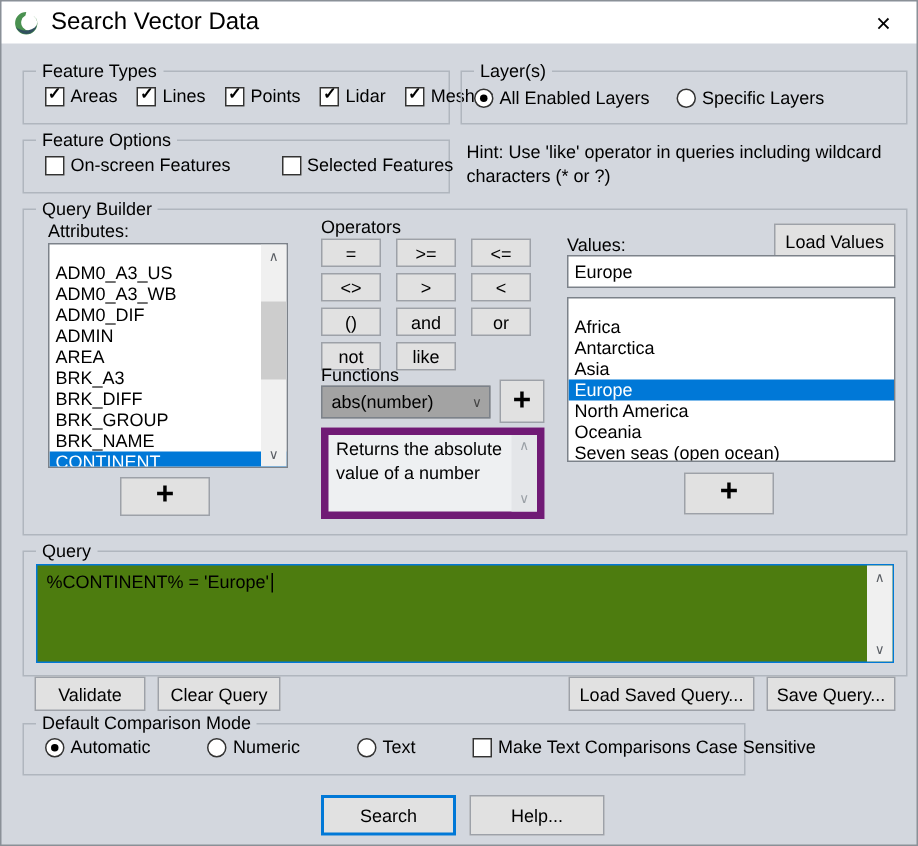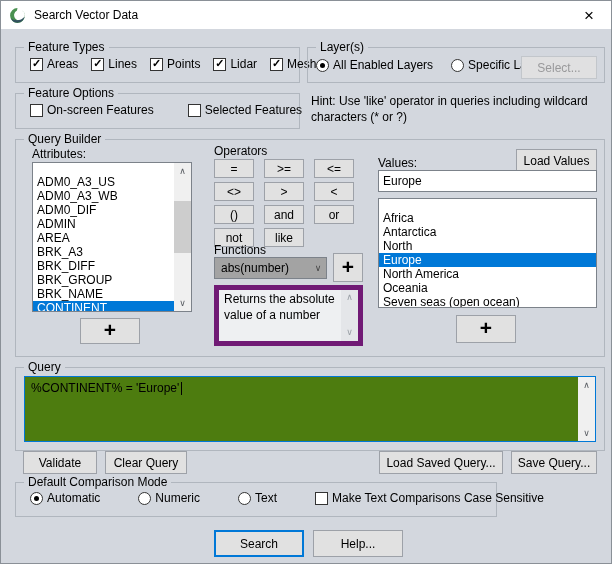--- a/index.html
+++ b/index.html
@@ -5,21 +5,21 @@
   * { box-sizing: border-box; }
   html,body { margin:0; padding:0; background:#9aa0a6; }
   body { font-family:"Liberation Sans", sans-serif; font-size:12px; color:#000; }
   .window {
     position:relative; width:612px; height:564px;
     background:#d3d7de; border:1px solid #8a9097; overflow:hidden;
   }
   
   .titlebar { position:absolute; top:0; left:0; right:0; height:28px; background:#ffffff; display:flex; align-items:center; }
   .app-icon { width:17px; height:17px; margin-left:8px; flex:0 0 auto; }
-  .title-text { margin-left:8px; font-size:12px; }
+  .title-text { margin-left:8px; font-size:16px; }
   .close-btn { margin-left:auto; width:44px; height:28px; display:flex; align-items:center; justify-content:center; font-size:17px; line-height:1; color:#000; cursor:default; }
   
   .group { position:absolute; border:1px solid #b0b6be; }
   .grouplabel { position:absolute; top:-8px; left:8px; background:#d3d7de; padding:0 4px; white-space:nowrap; }
   
   .cb, .radio { display:inline-flex; align-items:center; gap:4px; white-space:nowrap; }
   .cb .box { width:13px; height:13px; background:#fff; border:1px solid #333; display:flex; align-items:center; justify-content:center; font-size:11px; line-height:1; flex:0 0 auto; }
   .cb.checked .box::before { content:"✓"; font-weight:bold; margin-top:-1px; }
   .radio .circle { width:13px; height:13px; background:#fff; border:1px solid #333; border-radius:50%; position:relative; flex:0 0 auto; }
   .radio.selected .circle::after { content:""; position:absolute; left:3px; top:3px; right:3px; bottom:3px; background:#000; border-radius:50%; }
@@ -95,21 +95,20 @@
     <div style="position:absolute; left:8px; top:10px; display:flex; gap:18px; align-items:center;">
       <span class="radio selected">
           <span class="circle"></span>
           <span>All Enabled Layers</span>
         </span>
       <span class="radio">
           <span class="circle"></span>
           <span>Specific Layers</span>
         </span>
     </div>
-    <div class="btn disabled" style="left:213px; top:8px; width:76px; height:23px;">Select...</div>
   </div>
 
   <div class="group" style="left:14px; top:92px; width:285px; height:36px;">
     <span class="grouplabel">Feature Options</span>
     <div style="position:absolute; left:14px; top:9px; display:flex; gap:34px; align-items:center;">
       <span class="cb">
           <span class="box"></span>
           <span>On-screen Features</span>
         </span>
       <span class="cb">
@@ -172,21 +171,21 @@
         <div class="sarrow down">∨</div>
       </div>
     </div>
 
     <div class="btn" style="left:500px; top:9px; width:81px; height:24px;">Load Values</div>
     <span style="position:absolute; left:362px; top:16px;">Values:</span>
     <input class="textinput" style="left: 362px; top: 30px; width: 219px; height: 22px;" value="Europe">
     <div class="listbox" style="left:362px; top:58px; width:219px; height:110px;">
       <div class="item">Africa</div>
       <div class="item">Antarctica</div>
-      <div class="item">North</div>
+      <div class="item">Asia</div>
       <div class="item selected">Europe</div>
       <div class="item">North America</div>
       <div class="item">Oceania</div>
       <div class="item">Seven seas (open ocean)</div>
       <div class="item">South America</div>
     </div>
     <div class="btn plusbtn" style="left:440px; top:175px; width:60px; height:28px;">+</div>
   </div>
 
   <div class="group" style="left:14px; top:366px; width:590px; height:84px;">

